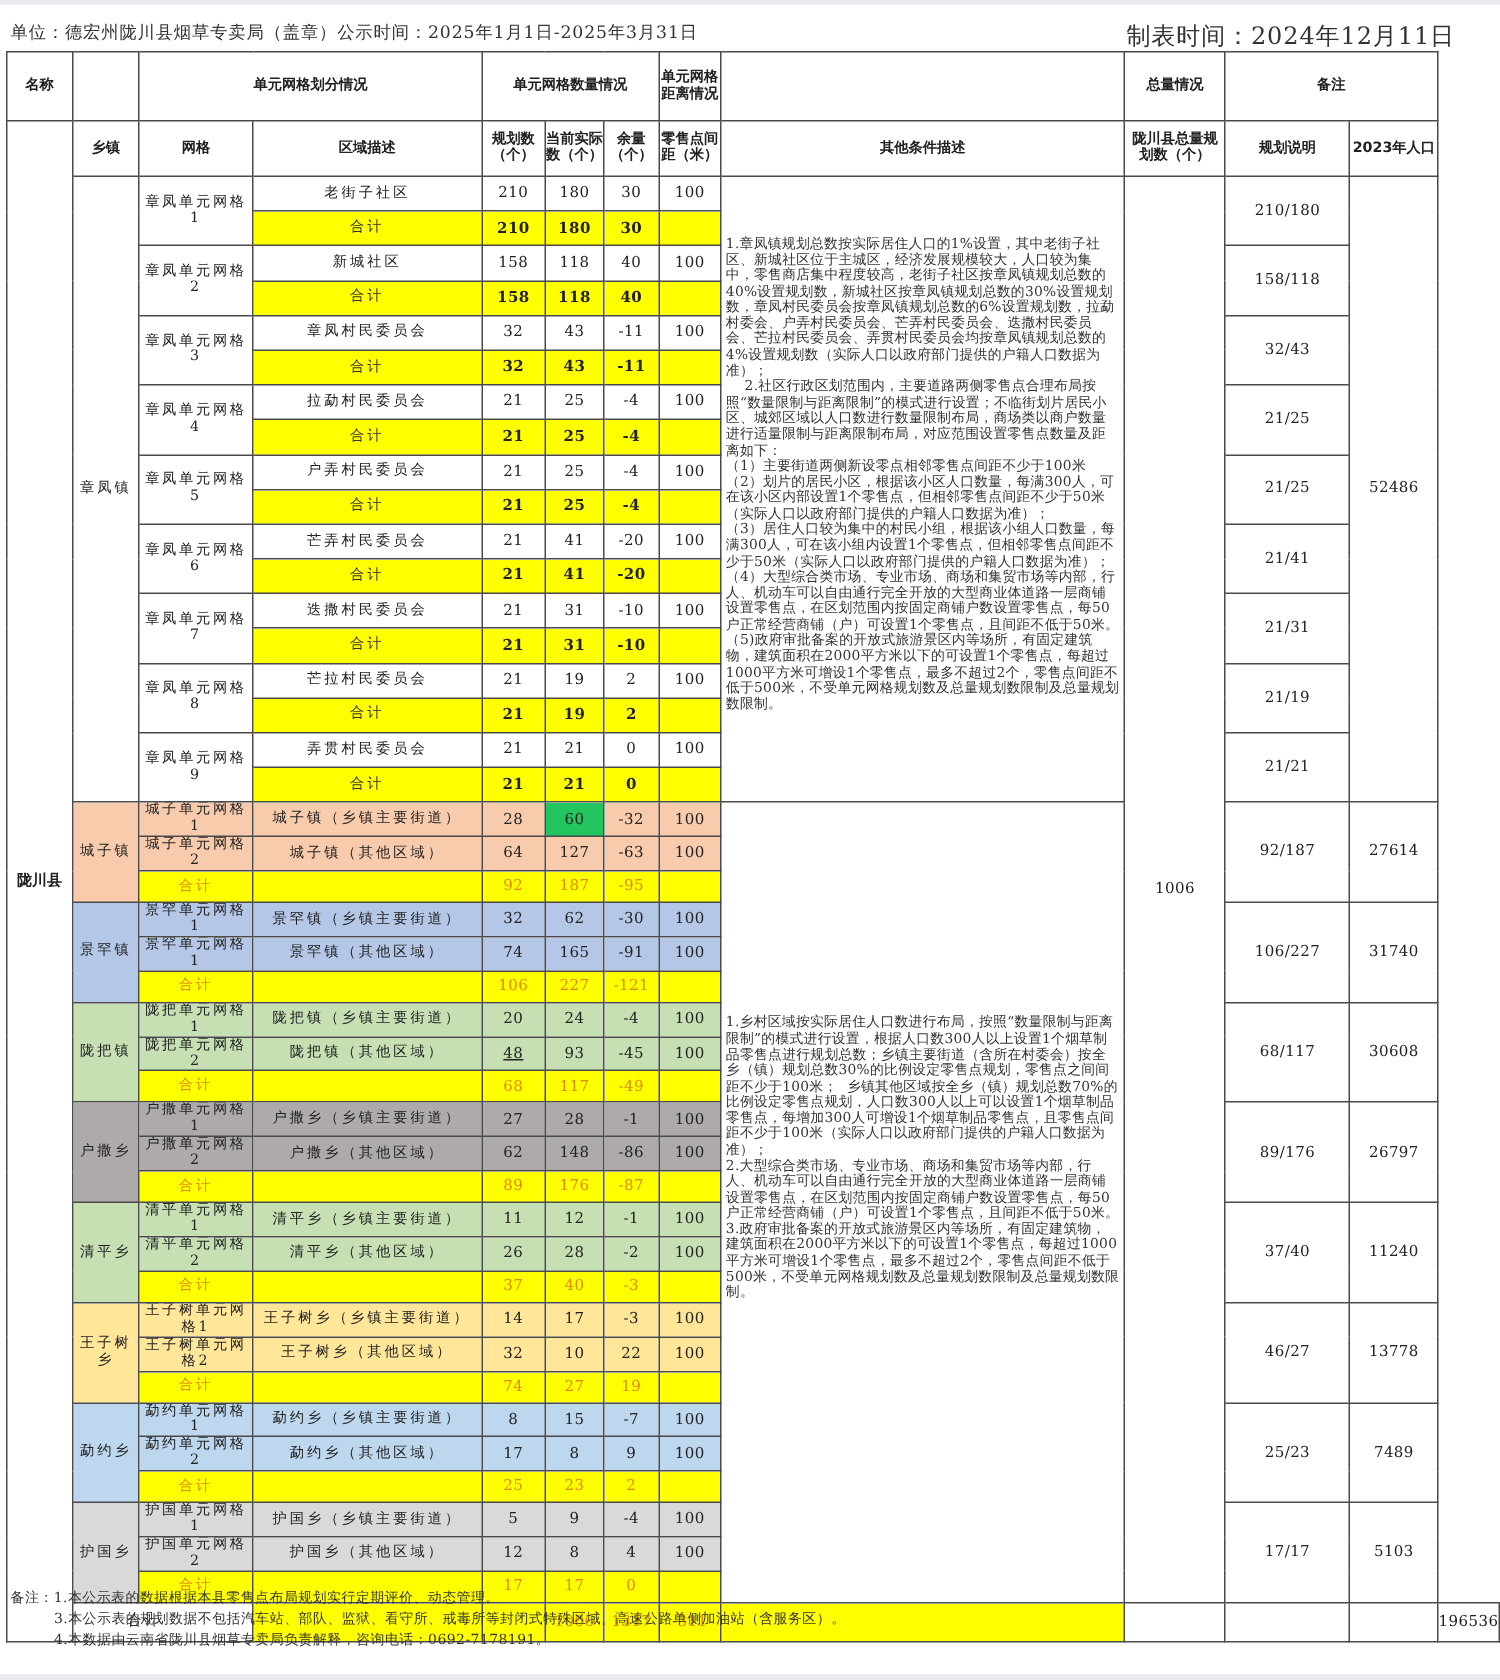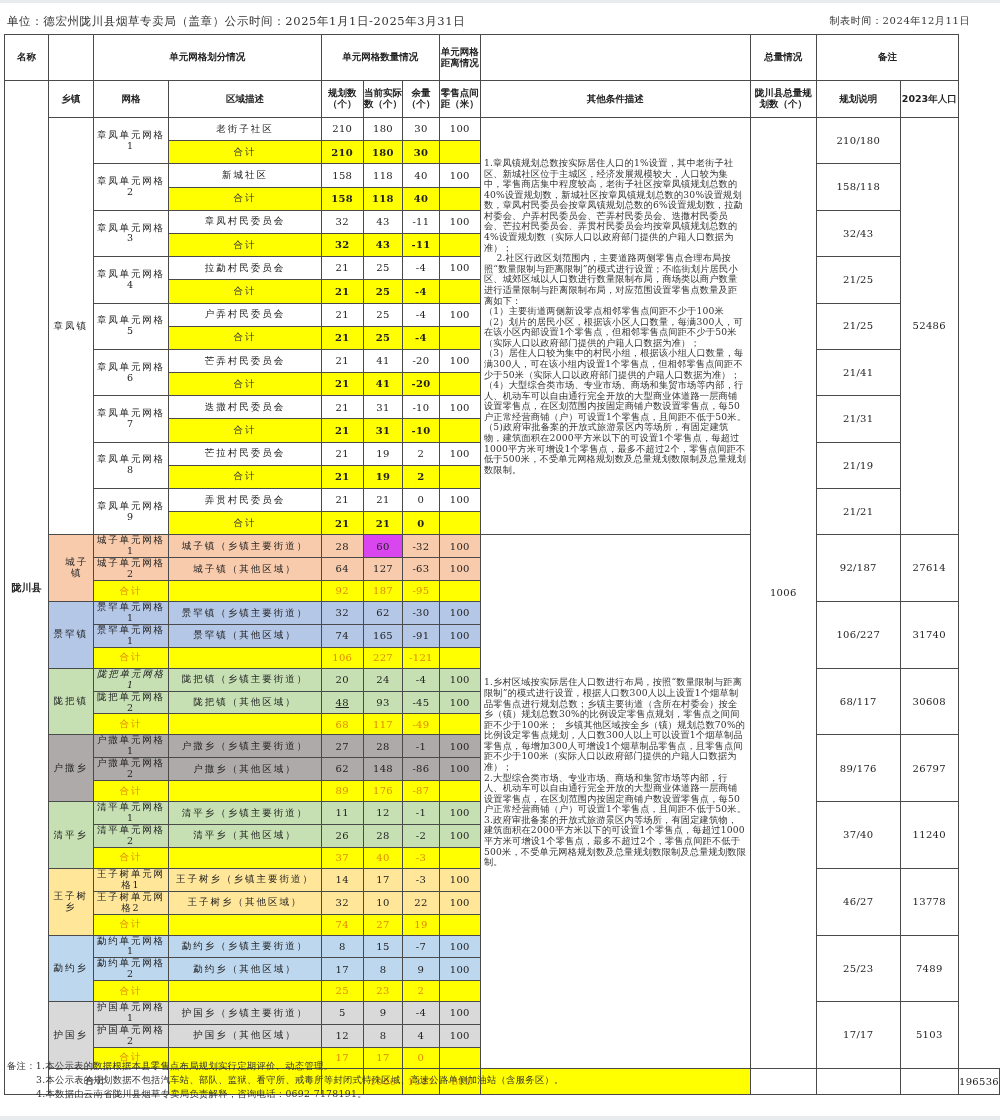--- a/index.html
+++ b/index.html
@@ -1,30 +1,30 @@
 <!DOCTYPE html>
 <html><head>
 <meta charset="utf-8">
 <style>
   html, body { margin: 0; padding: 0; background: #ffffff; }
   body { width: 1000px; height: 1120px; position: relative; overflow: hidden; font-family: "DejaVu Serif", "Liberation Serif", serif; color: #222; }
   .topbar { position: absolute; left: 0; top: 0; width: 1000px; height: 34px; background: #fff; border-top: 3px solid #e9ecef; box-sizing: border-box; }
   .unit { position: absolute; left: 7px; top: 11px; font-size: 11.5px; letter-spacing: 0.6px; color: #333; }
-  .maketime { position: absolute; right: 30px; top: 11px; font-size: 10px; letter-spacing: 0.6px; color: #333; }
+  .maketime { position: absolute; right: 30px; top: 11px; font-size: 16px; letter-spacing: 0.6px; color: #333; }
   table.main { position: absolute; left: 4px; top: 34px; border-collapse: collapse; table-layout: fixed; font-size: 9.5px; }
   table.main td { border: 1px solid #4a4a4a; text-align: center; vertical-align: middle; padding: 0; overflow: hidden; line-height: 1.15; }
   .hdr { font-family: "DejaVu Sans", "Liberation Sans", sans-serif; font-weight: bold; font-size: 9.5px; color: #222; }
   .hdr2 { font-family: "DejaVu Sans", "Liberation Sans", sans-serif; font-size: 9.5px; color: #222; font-weight: bold; }
   .yel { background: #ffff00; }
   .num { font-size: 10px; letter-spacing: 0.3px; }
   .sub-total-txt { color: #333; letter-spacing: 2px; }
   .orange-text { color: #e08a00; }
   .bold { font-weight: bold; }
   .desc { text-align: left !important; vertical-align: top !important; font-size: 9.2px; line-height: 14.5px; padding: 2px 3px !important; letter-spacing: 0.2px; color: #333; white-space: pre-wrap; }
-  .town { letter-spacing: 2px; }
+  .town { letter-spacing: 2px; font-family: Liberation Mono, monospace; }
   .grid { letter-spacing: 1.8px; }
   .area { letter-spacing: 2px; }
   .notes { position: absolute; left: 7px; top: 1059px; font-size: 9.3px; line-height: 14px; color: #333; letter-spacing: 0.3px; }
   .notes .line { white-space: nowrap; }
   .notes .indent { padding-left: 29px; }
   .bottombar { position: absolute; left: 0; top: 1116px; width: 1000px; height: 4px; background: #e9ecef; }
 </style>
 </head>
 <body>
 
@@ -223,25 +223,25 @@
         <td rowspan="2" class="num">21/21</td>
       </tr>
       <tr style="height: 23.2px;">
         <td class="yel sub-total-txt">合计</td>
         <td class="yel num bold">21</td>
         <td class="yel num bold">21</td>
         <td class="yel num bold">0</td>
         <td class="yel"></td>
       </tr>
       <tr style="height: 20.5px;">
-        <td rowspan="3" class="town" style="background:#f8cbad;padding-left:12px;">城子镇</td>
+        <td rowspan="3" class="town" style="background:#f8cbad;">城子镇</td>
         <td class="grid" style="background:#f8cbad;">城子单元网格1</td>
         <td class="area" style="background:#f8cbad;">城子镇（乡镇主要街道）</td>
         <td class="num" style="background:#f8cbad;">28</td>
-        <td class="num" style="background:#d946ef;">60</td>
+        <td class="num" style="background:#22c55e;">60</td>
         <td class="num" style="background:#f8cbad;">-32</td>
         <td class="num" style="background:#f8cbad;">100</td>
         <td rowspan="24" class="desc" style="padding-top:142px !important;">1.乡村区域按实际居住人口数进行布局，按照“数量限制与距离限制”的模式进行设置，根据人口数300人以上设置1个烟草制品零售点进行规划总数；乡镇主要街道（含所在村委会）按全乡（镇）规划总数30%的比例设定零售点规划，零售点之间间距不少于100米；  乡镇其他区域按全乡（镇）规划总数70%的比例设定零售点规划，人口数300人以上可以设置1个烟草制品零售点，每增加300人可增设1个烟草制品零售点，且零售点间距不少于100米（实际人口以政府部门提供的户籍人口数据为准）；
 2.大型综合类市场、专业市场、商场和集贸市场等内部，行人、机动车可以自由通行完全开放的大型商业体道路一层商铺设置零售点，在区划范围内按固定商铺户数设置零售点，每50户正常经营商铺（户）可设置1个零售点，且间距不低于50米。
 3.政府审批备案的开放式旅游景区内等场所，有固定建筑物，建筑面积在2000平方米以下的可设置1个零售点，每超过1000平方米可增设1个零售点，最多不超过2个，零售点间距不低于
 500米，不受单元网格规划数及总量规划数限制及总量规划数限制。</td>
         <td rowspan="3" class="num">92/187</td>
         <td rowspan="3" class="num">27614</td>
       </tr>
       <tr style="height: 20.5px;">
@@ -282,21 +282,21 @@
       <tr style="height: 21px;">
         <td class="yel orange-text sub-total-txt">合计</td>
         <td class="yel"></td>
         <td class="yel num orange-text">106</td>
         <td class="yel num orange-text">227</td>
         <td class="yel num orange-text">-121</td>
         <td class="yel"></td>
       </tr>
       <tr style="height: 20.5px;">
         <td rowspan="3" class="town" style="background:#c6e0b4;">陇把镇</td>
-        <td class="grid" style="background:#c6e0b4;font-style:italic;">陇把单元网格1</td>
+        <td class="grid" style="background:#c6e0b4;">陇把单元网格1</td>
         <td class="area" style="background:#c6e0b4;">陇把镇（乡镇主要街道）</td>
         <td class="num" style="background:#c6e0b4;">20</td>
         <td class="num" style="background:#c6e0b4;">24</td>
         <td class="num" style="background:#c6e0b4;">-4</td>
         <td class="num" style="background:#c6e0b4;">100</td>
         <td rowspan="3" class="num">68/117</td>
         <td rowspan="3" class="num">30608</td>
       </tr>
       <tr style="height: 20.5px;">
         <td class="grid" style="background:#c6e0b4;">陇把单元网格2</td>

